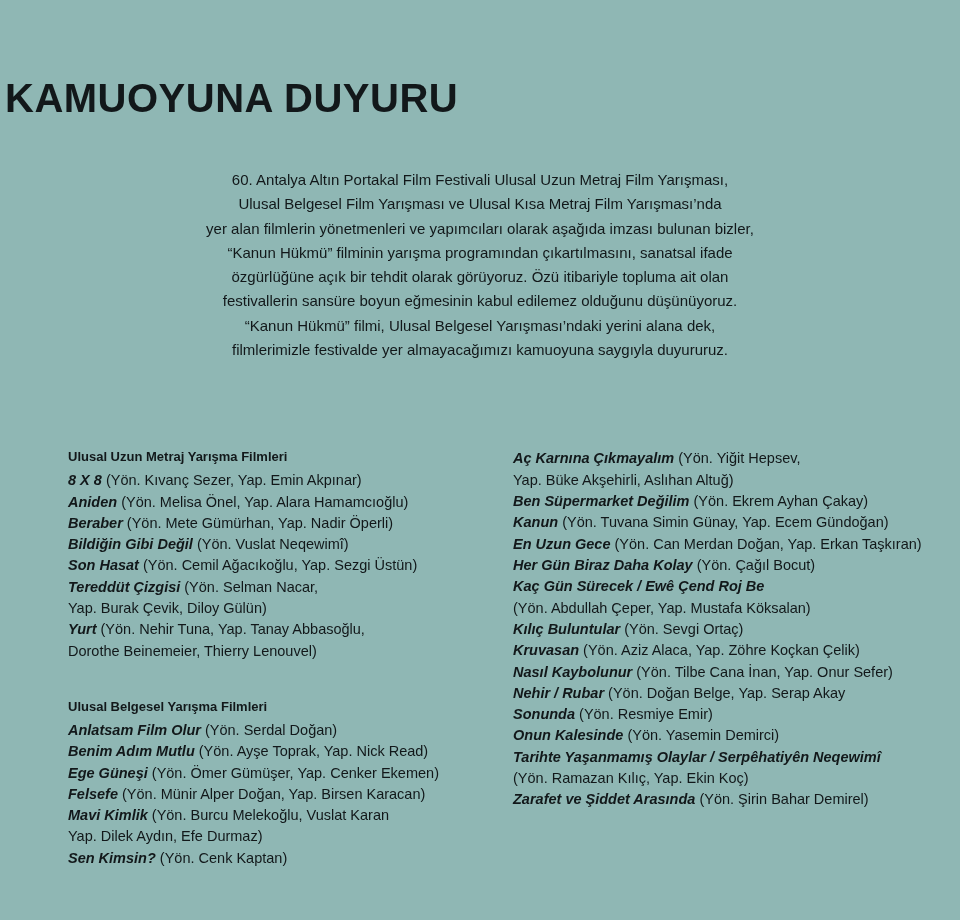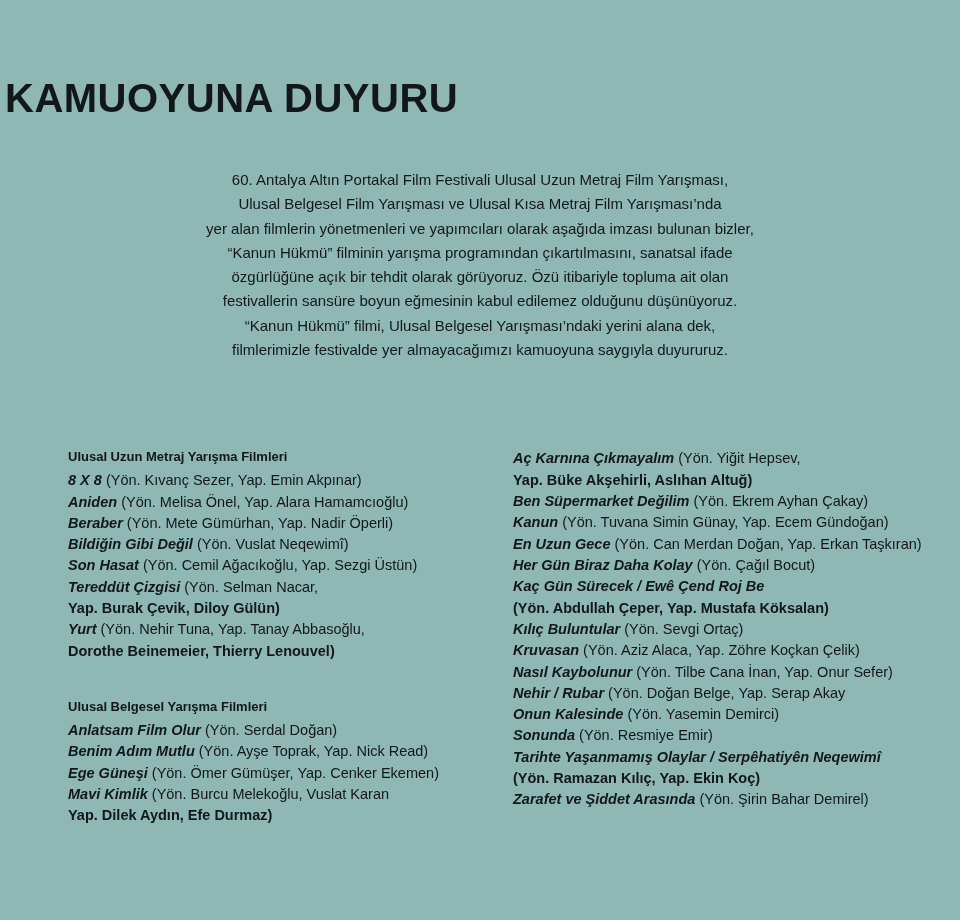--- a/index.html
+++ b/index.html
@@ -78,21 +78,21 @@
   .film-name {
     font-style: italic;
     font-weight: bold;
   }
   .film-credit {
     font-style: normal;
     font-weight: normal;
   }
   .cont {
     font-style: normal;
-    font-weight: bold;
+    font-weight: normal;
   }
 </style>
 </head>
 <body>
 
 <div class="page">
 
   <h1 class="headline">KAMUOYUNA DUYURU</h1>
 
   <div class="statement">
@@ -121,43 +121,45 @@
         <li class="cont">Yap. Burak Çevik, Diloy Gülün)</li>
         <li><span class="film-name">Yurt</span><span class="film-credit"> (Yön. Nehir Tuna, Yap. Tanay Abbasoğlu,</span></li>
         <li class="cont">Dorothe Beinemeier, Thierry Lenouvel)</li>
       </ul>
 
       <div class="col-title spaced">Ulusal Belgesel Yarışma Filmleri</div>
       <ul class="films">
         <li><span class="film-name">Anlatsam Film Olur</span><span class="film-credit"> (Yön. Serdal Doğan)</span></li>
         <li><span class="film-name">Benim Adım Mutlu</span><span class="film-credit"> (Yön. Ayşe Toprak, Yap. Nick Read)</span></li>
         <li><span class="film-name">Ege Güneşi</span><span class="film-credit"> (Yön. Ömer Gümüşer, Yap. Cenker Ekemen)</span></li>
+        <li><span class="film-name">Felsefe</span><span class="film-credit"> (Yön. Münir Alper Doğan, Yap. Birsen Karacan)</span></li>
         <li><span class="film-name">Mavi Kimlik</span><span class="film-credit"> (Yön. Burcu Melekoğlu, Vuslat Karan</span></li>
         <li class="cont">Yap. Dilek Aydın, Efe Durmaz)</li>
+        <li><span class="film-name">Sen Kimsin?</span><span class="film-credit"> (Yön. Cenk Kaptan)</span></li>
       </ul>
 
     </div>
 
     <div class="col col-right">
 
       <ul class="films">
         <li><span class="film-name">Aç Karnına Çıkmayalım</span><span class="film-credit"> (Yön. Yiğit Hepsev,</span></li>
         <li class="cont">Yap. Büke Akşehirli, Aslıhan Altuğ)</li>
         <li><span class="film-name">Ben Süpermarket Değilim</span><span class="film-credit"> (Yön. Ekrem Ayhan Çakay)</span></li>
         <li><span class="film-name">Kanun</span><span class="film-credit"> (Yön. Tuvana Simin Günay, Yap. Ecem Gündoğan)</span></li>
         <li><span class="film-name">En Uzun Gece</span><span class="film-credit"> (Yön. Can Merdan Doğan, Yap. Erkan Taşkıran)</span></li>
         <li><span class="film-name">Her Gün Biraz Daha Kolay</span><span class="film-credit"> (Yön. Çağıl Bocut)</span></li>
         <li><span class="film-name">Kaç Gün Sürecek / Ewê Çend Roj Be</span><span class="film-credit"></span></li>
         <li class="cont">(Yön. Abdullah Çeper, Yap. Mustafa Köksalan)</li>
         <li><span class="film-name">Kılıç Buluntular</span><span class="film-credit"> (Yön. Sevgi Ortaç)</span></li>
         <li><span class="film-name">Kruvasan</span><span class="film-credit"> (Yön. Aziz Alaca, Yap. Zöhre Koçkan Çelik)</span></li>
         <li><span class="film-name">Nasıl Kaybolunur</span><span class="film-credit"> (Yön. Tilbe Cana İnan, Yap. Onur Sefer)</span></li>
         <li><span class="film-name">Nehir / Rubar</span><span class="film-credit"> (Yön. Doğan Belge, Yap. Serap Akay</span></li>
+        <li><span class="film-name">Sonunda</span><span class="film-credit"> (Yön. Resmiye Emir)</span></li>
         <li><span class="film-name">Onun Kalesinde</span><span class="film-credit"> (Yön. Yasemin Demirci)</span></li>
-        <li><span class="film-name">Sonunda</span><span class="film-credit"> (Yön. Resmiye Emir)</span></li>
         <li><span class="film-name">Tarihte Yaşanmamış Olaylar / Serpêhatiyên Neqewimî</span><span class="film-credit"></span></li>
         <li class="cont">(Yön. Ramazan Kılıç, Yap. Ekin Koç)</li>
         <li><span class="film-name">Zarafet ve Şiddet Arasında</span><span class="film-credit"> (Yön. Şirin Bahar Demirel)</span></li>
       </ul>
 
     </div>
 
   </div>
 
 </div>

